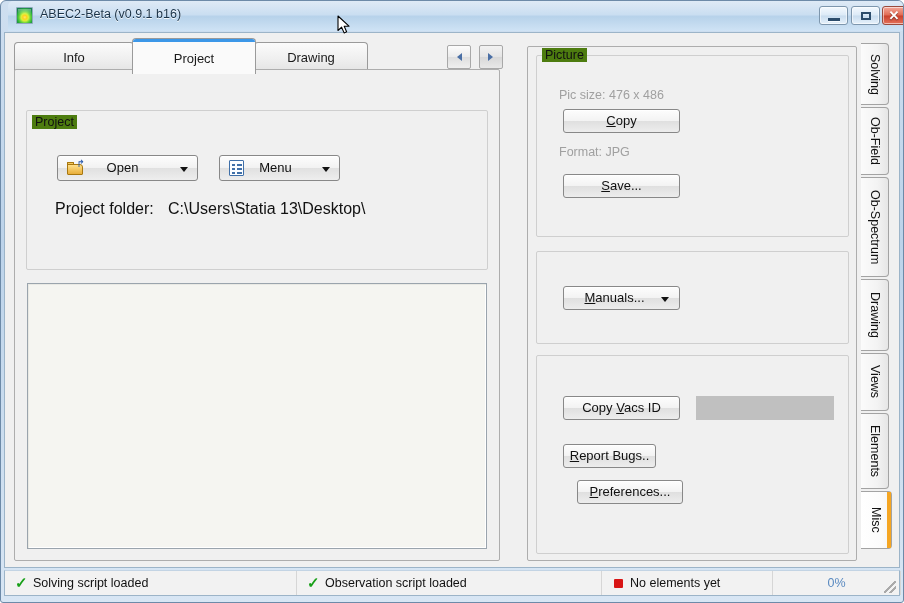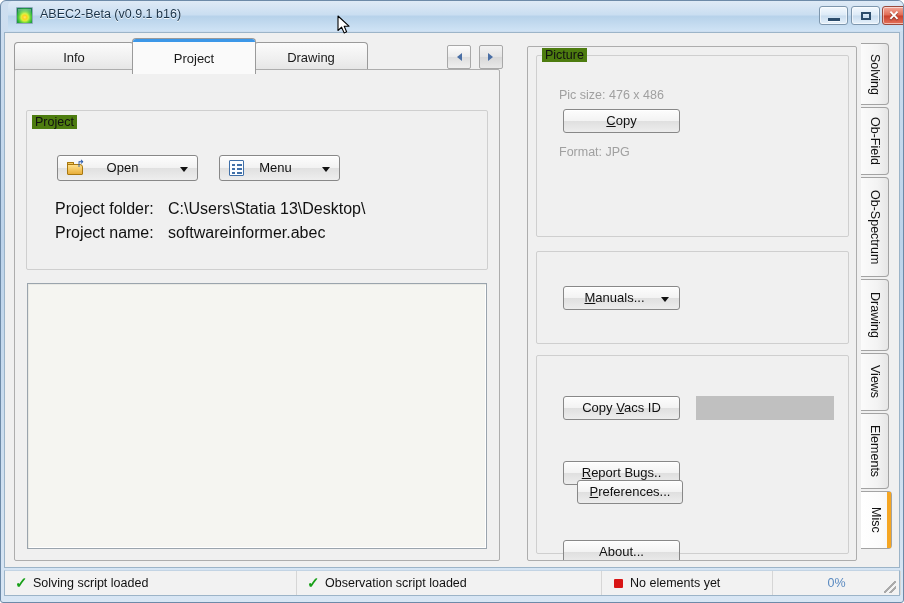--- a/index.html
+++ b/index.html
@@ -298,21 +298,21 @@
   }
   #btn-manuals span.t { position: absolute; left: 8px; right: 22px; text-align: center; }
 
   #grp-misc { left: 8px; top: 308px; width: 313px; height: 199px; }
   #btn-vacs  { left: 26px; top: 40px; width: 117px; }
   #vacs-box {
     position: absolute; left: 159px; top: 40px;
     width: 138px; height: 24px;
     background: #c0c0c0;
   }
-  #btn-bugs  { left: 26px; top: 88px; width: 117px; margin-top: 17px; }
+  #btn-bugs  { left: 26px; top: 88px; width: 93px; }
   #btn-prefs { left: 26px; top: 124px; width: 106px; margin-left: 14px; }
   #btn-about { left: 26px; top: 184px; width: 117px; }
 
   
   #vtabs {
     position: absolute; left: 856px; top: 10px;
     width: 36px; height: 520px;
   }
   .vtab {
     position: absolute; left: 0;
@@ -452,38 +452,37 @@
               <i></i>
           </span>
           <span class="lbl">Menu</span>
           <span class="caret"></span>
         </div>
 
         <div class="field-row" id="row-folder">
           <span class="field-label">Project folder:</span>
           <span class="field-value">C:\Users\Statia 13\Desktop\</span>
         </div>
-        <div class="field-row" id="row-name">
-          <span class="field-label">Project name:</span>
-          <span class="field-value">softwareinformer.abec</span>
-        </div>
       </div>
 
       <div id="emptypanel"></div>
     </div>
 
     <div id="rightpane">
 
       <div class="groupbox" id="grp-picture">
         <div class="group-title">Picture</div>
         <div class="disabled-text" id="pic-size">Pic size: 476 x 486</div>
         <div class="btn3d" id="btn-copy">
           <u>C</u><span>opy</span>
         </div>
         <div class="disabled-text" id="pic-format">Format: JPG</div>
+        <div class="btn3d" id="btn-save">
+          <u>S</u><span>ave...</span>
+        </div>
       </div>
 
       <div class="groupbox" id="grp-manuals">
         <div class="btn3d" id="btn-manuals">
           <span class="t"><u>M</u>anuals...</span>
           <span class="caret2"></span>
         </div>
       </div>
 
       <div class="groupbox" id="grp-misc">
@@ -491,21 +490,20 @@
           <span>Copy <u>V</u>acs ID</span>
         </div>
         <div id="vacs-box"></div>
 
         <div class="btn3d" id="btn-bugs">
           <u>R</u><span>eport Bugs..</span>
         </div>
         <div class="btn3d" id="btn-prefs">
           <u>P</u><span>references...</span>
         </div>
-        <div class="btn3d" id="btn-about">About...</div>
       </div>
     </div>
 
     <div id="vtabs">
       <div class="vtab" style="top:0px;   height:62px;">
           <span class="vlabel">Solving</span>
         </div>
       <div class="vtab" style="top:64px;  height:68px;">
           <span class="vlabel">Ob-Field</span>
         </div>

